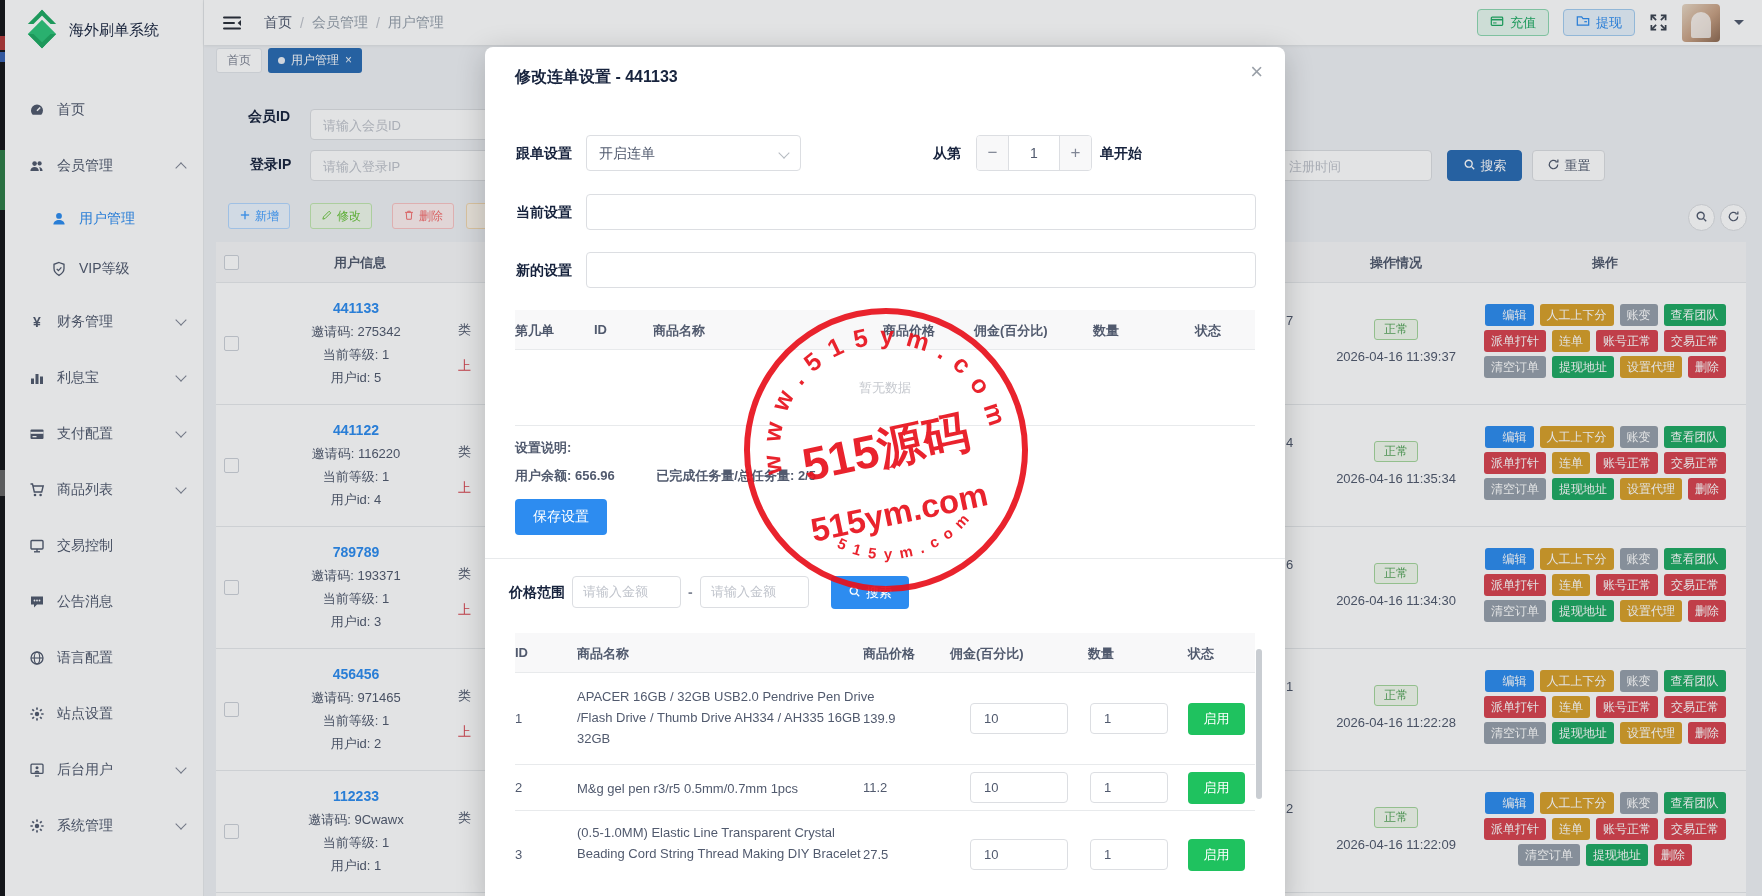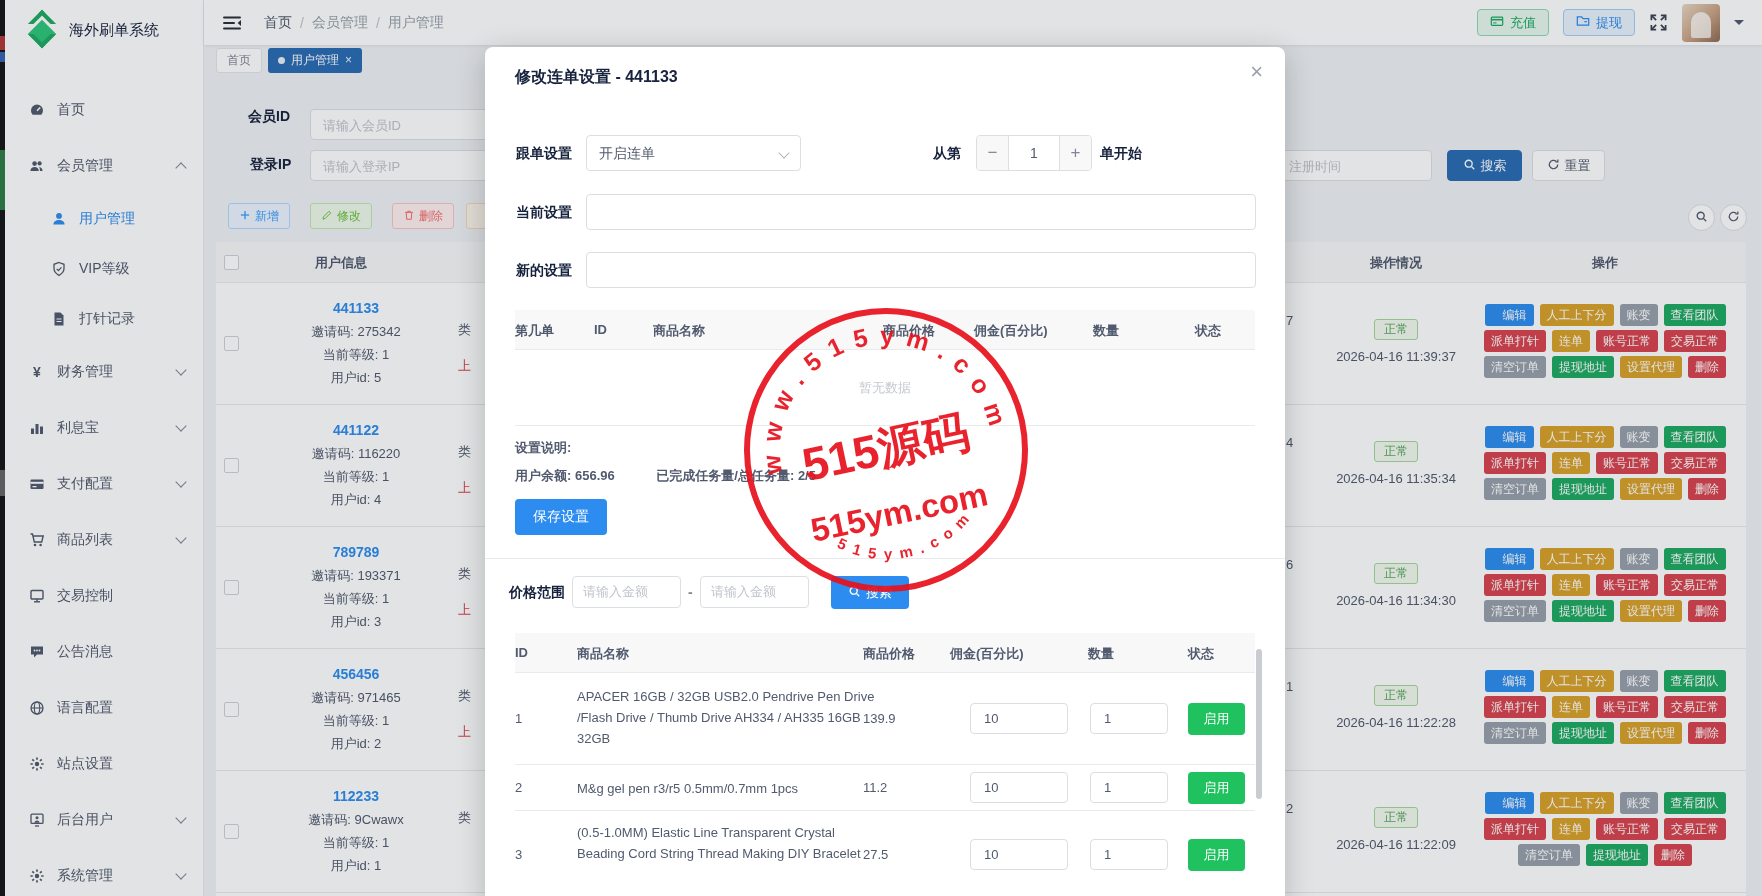--- a/index.html
+++ b/index.html
@@ -182,30 +182,20 @@
         </div>
         <div class="mi sub">
           <span class="ic">
             <svg viewBox="0 0 16 16" fill="none" stroke="currentColor" stroke-width="1.3">
               <path d="M8 1.5l5 1.8v4.2c0 3-2 5.2-5 6.9-3-1.7-5-3.9-5-6.9V3.3z"></path>
               <path d="M5.7 7.9l1.7 1.7 3-3.2"></path>
             </svg>
           </span>
           <span>VIP等级</span>
         </div>
-        <div class="mi sub">
-          <span class="ic">
-            <svg viewBox="0 0 16 16">
-              <path d="M3.5 1.5h6l3 3v10h-9z" fill="currentColor"></path>
-              <line x1="5.5" y1="8" x2="10.5" y2="8" stroke="#fff"></line>
-              <line x1="5.5" y1="10.5" x2="10.5" y2="10.5" stroke="#fff"></line>
-            </svg>
-          </span>
-          <span>打针记录</span>
-        </div>
         <div class="mi">
           <span class="ic">
             <svg viewBox="0 0 16 16">
               <text x="8" y="13" font-size="14" font-weight="bold" text-anchor="middle" fill="currentColor">¥</text>
             </svg>
           </span>
           <span>财务管理</span>
           <span class="chev down"></span>
         </div>
         <div class="mi">
@@ -412,21 +402,21 @@
     <span class="circ" style="left:1516px;top:129px;">
         <span><svg viewBox="0 0 16 16" fill="none" stroke="currentColor" stroke-width="1.5">
             <path d="M13.2 8a5.2 5.2 0 1 1-1.9-4"></path>
             <path d="M13.4 1.8v3h-3"></path>
           </svg></span>
       </span>
 
     <div class="panel">
       <div class="thead">
         <span class="cb" style="left:8px;top:13px;"></span>
-        <span class="hc" style="left:45px;width:160px;">用户信息</span>
+        <span class="hc" style="left:64px;width:160px;">用户信息</span>
         <span class="hc" style="left:1100px;width:160px;">操作情况</span>
         <span class="hc" style="left:1250px;width:278px;">操作</span>
       </div>
       <div id="rows">
           <div class="trow">
             <span class="cb" style="left: 8px; top: 53px;"></span>
             <div class="uinfo">
               <div><span class="uid-link">441133</span></div>
               <div>邀请码: 275342</div>
               <div>当前等级: 1</div>

